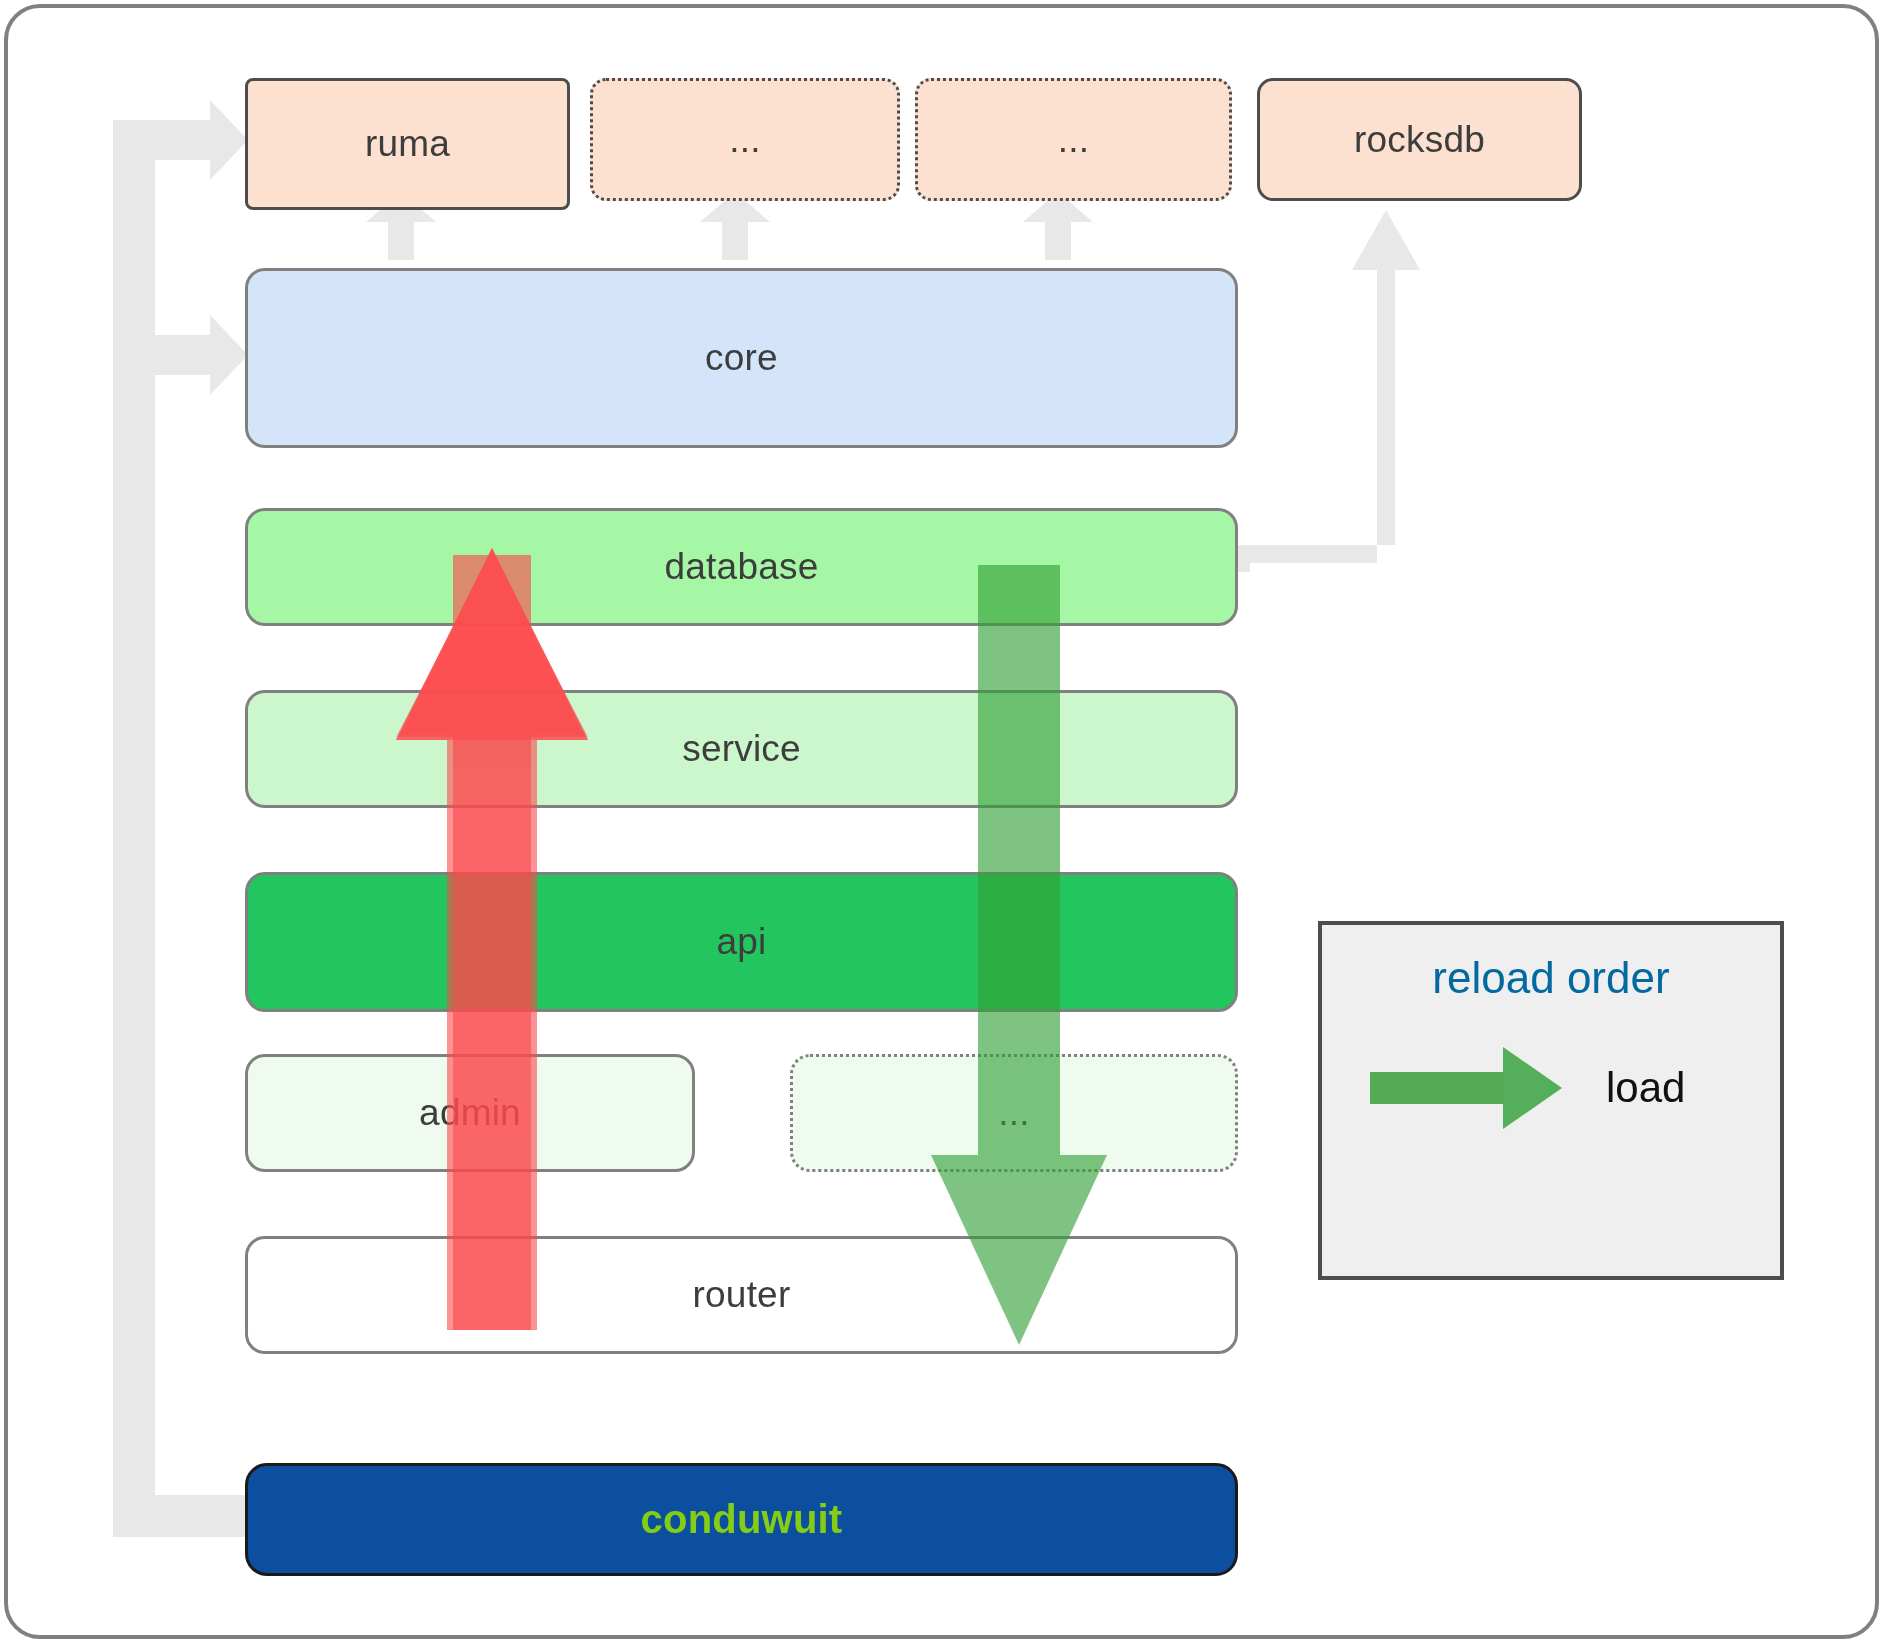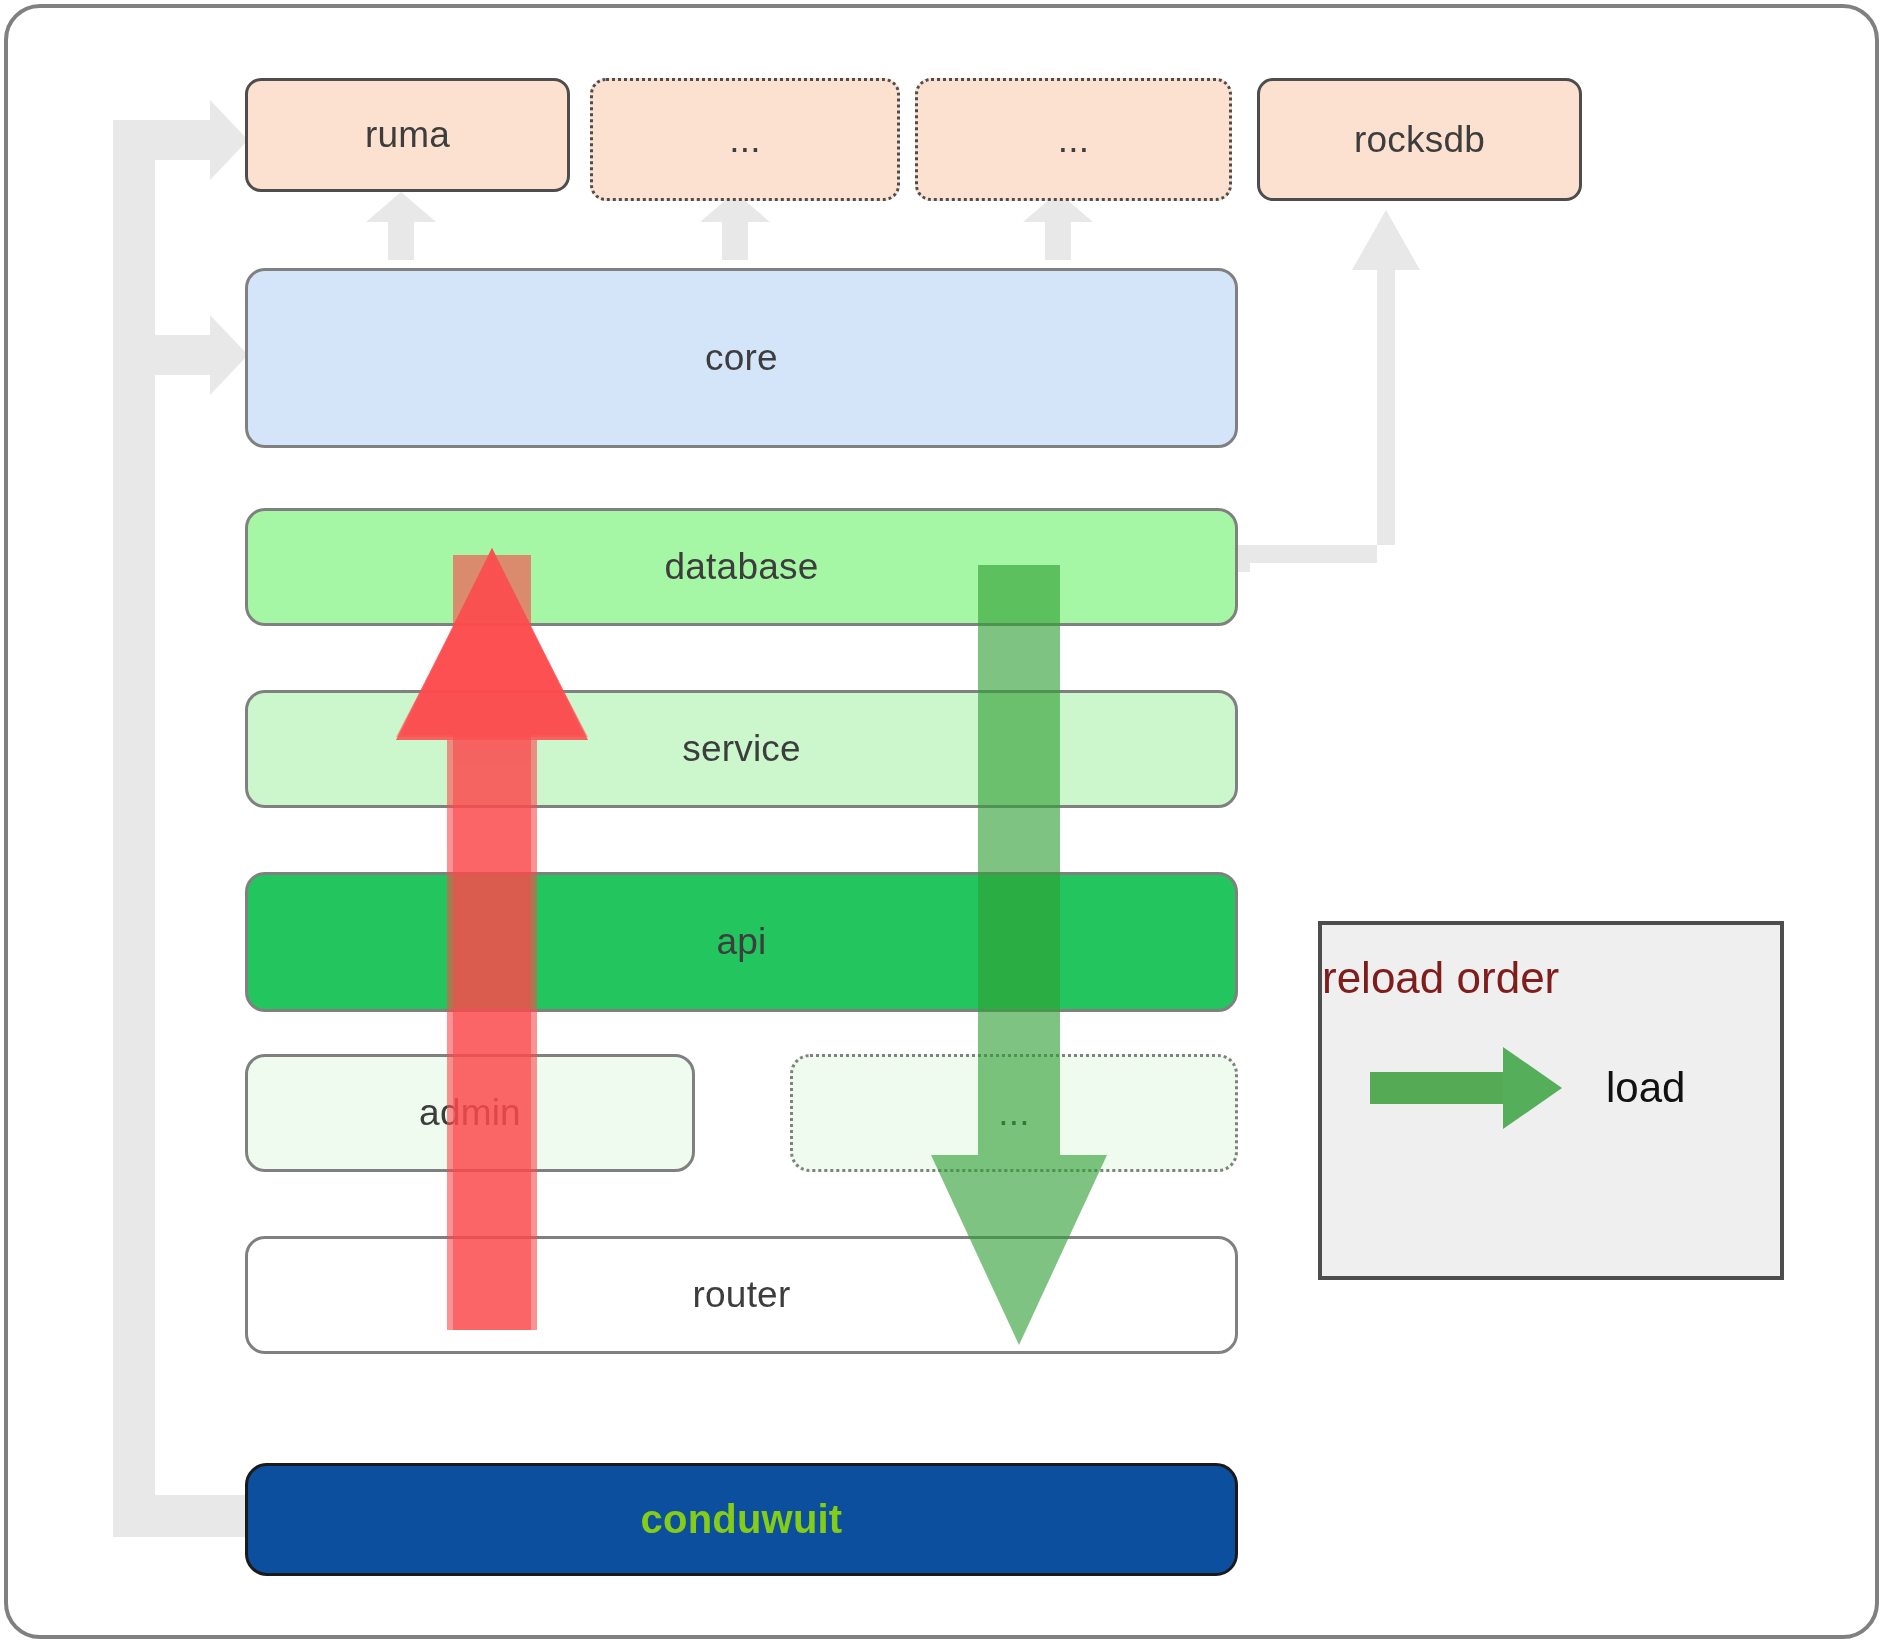--- a/index.html
+++ b/index.html
@@ -95,23 +95,23 @@
     box-sizing: border-box;
     background: #efefef;
     border: 4px solid #4d4d4d;
     z-index: 8;
   }
   #legend .legend-title {
     position: absolute;
     left: 0;
     top: 28px;
     width: 100%;
-    text-align: left;
+    text-align: center;
     font-size: 44px;
-    color: #7f1d1d;
+    color: #0369a1;
   }
   #legend .legend-row {
     position: absolute;
     left: 0;
     width: 100%;
     height: 86px;
     display: flex;
     align-items: center;
   }
   #legend .legend-row.row-load  { top: 120px; }
@@ -151,21 +151,21 @@
 
       <path d="M 722 260 L 748 260 L 748 222 L 770 222 L 735 192 L 700 222 L 722 222 Z"></path>
 
       <path d="M 1045 260 L 1071 260 L 1071 222 L 1093 222 L 1058 192 L 1023 222 L 1045 222 Z"></path>
 
       <path d="M 1225 545 L 1395 545 L 1395 270 L 1420 270 L 1386 210 L 1352 270 L 1377 270 L 1377 563 L 1225 563 Z"></path>
       <path d="M 1225 545 L 1250 545 L 1250 572 L 1225 572 Z"></path>
     </g>
   </svg>
 
-  <div class="node dep" style="left:245px; top:78px; width:325px; height:114px;">
+  <div class="node dep" style="left:245px; top:78px; width:325px; height:132px;border-radius:8px;">
     <span>ruma</span>
   </div>
   <div class="node dep-dotted" style="left:590px; top:78px; width:310px; height:123px;">
     <span>...</span>
   </div>
   <div class="node dep-dotted" style="left:915px; top:78px; width:317px; height:123px;">
     <span>...</span>
   </div>
   <div class="node dep" style="left:1257px; top:78px; width:325px; height:123px;">
     <span>rocksdb</span>

